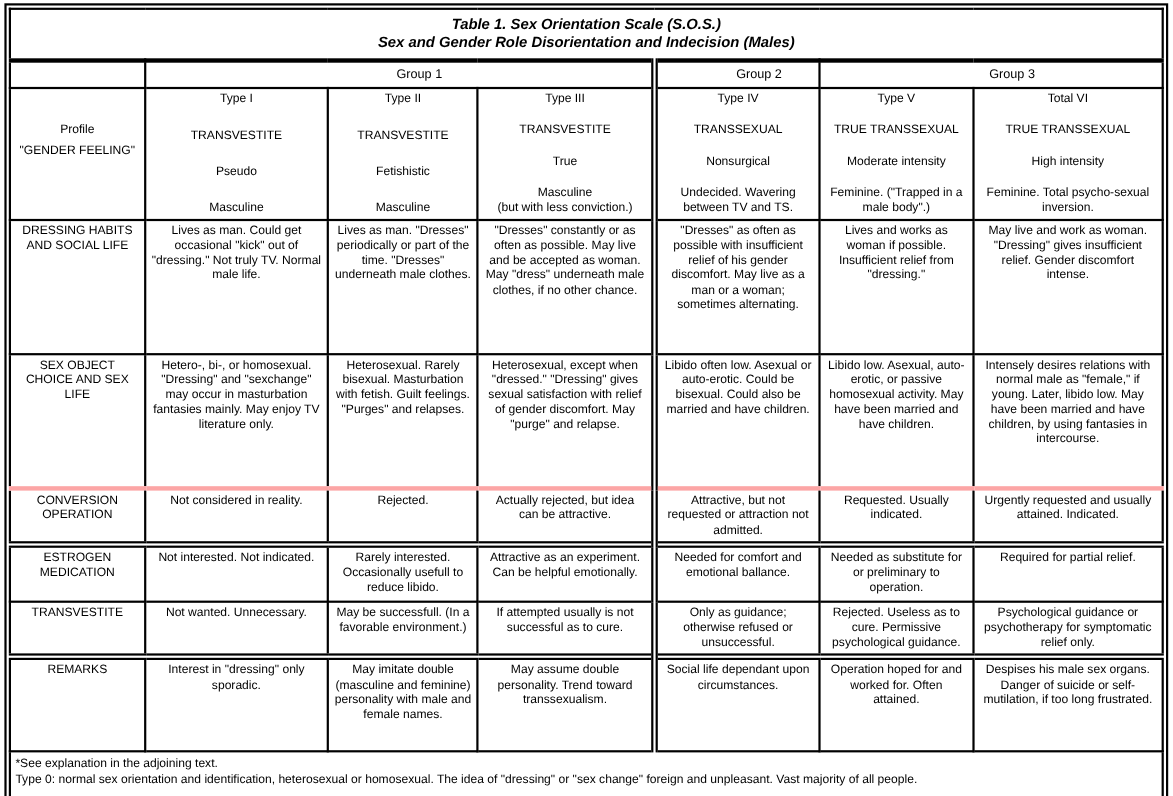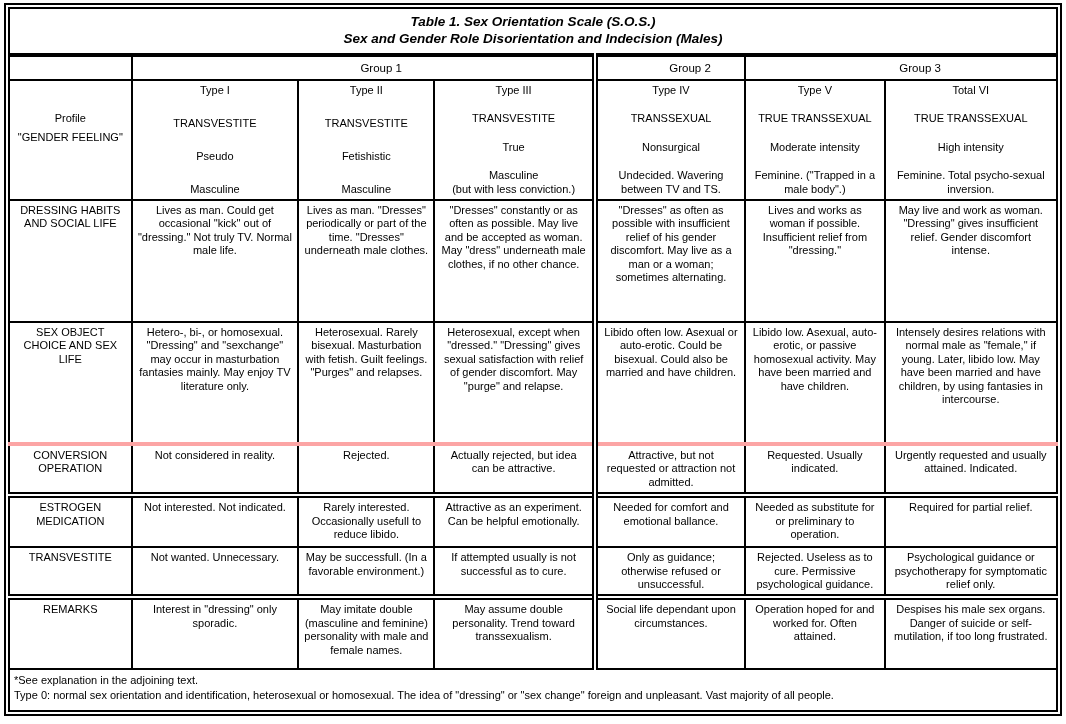--- a/index.html
+++ b/index.html
@@ -160,21 +160,21 @@
     <tr style="height:46px">
       <th>TRANSVESTITE</th>
       <td>Not wanted. Unnecessary.</td>
       <td>May be successfull. (In a favorable environment.)</td>
       <td class="gsep">If attempted usually is not successful as to cure.</td>
       <td>Only as guidance; otherwise refused or unsuccessful.</td>
       <td>Rejected. Useless as to cure. Permissive psychological guidance.</td>
       <td>Psychological guidance or psychotherapy for symptomatic relief only.</td>
     </tr>
 
-    <tr class="dbl" style="height:72px">
+    <tr class="dbl" style="height:86px">
       <th>REMARKS</th>
       <td>Interest in "dressing" only sporadic.</td>
       <td>May imitate double (masculine and feminine) personality with male and female names.</td>
       <td class="gsep">May assume double personality. Trend toward transsexualism.</td>
       <td>Social life dependant upon circumstances.</td>
       <td>Operation hoped for and worked for. Often attained.</td>
       <td>Despises his male sex organs. Danger of suicide or self-mutilation, if too long frustrated.</td>
     </tr>
 
     <tr style="height:42px">

